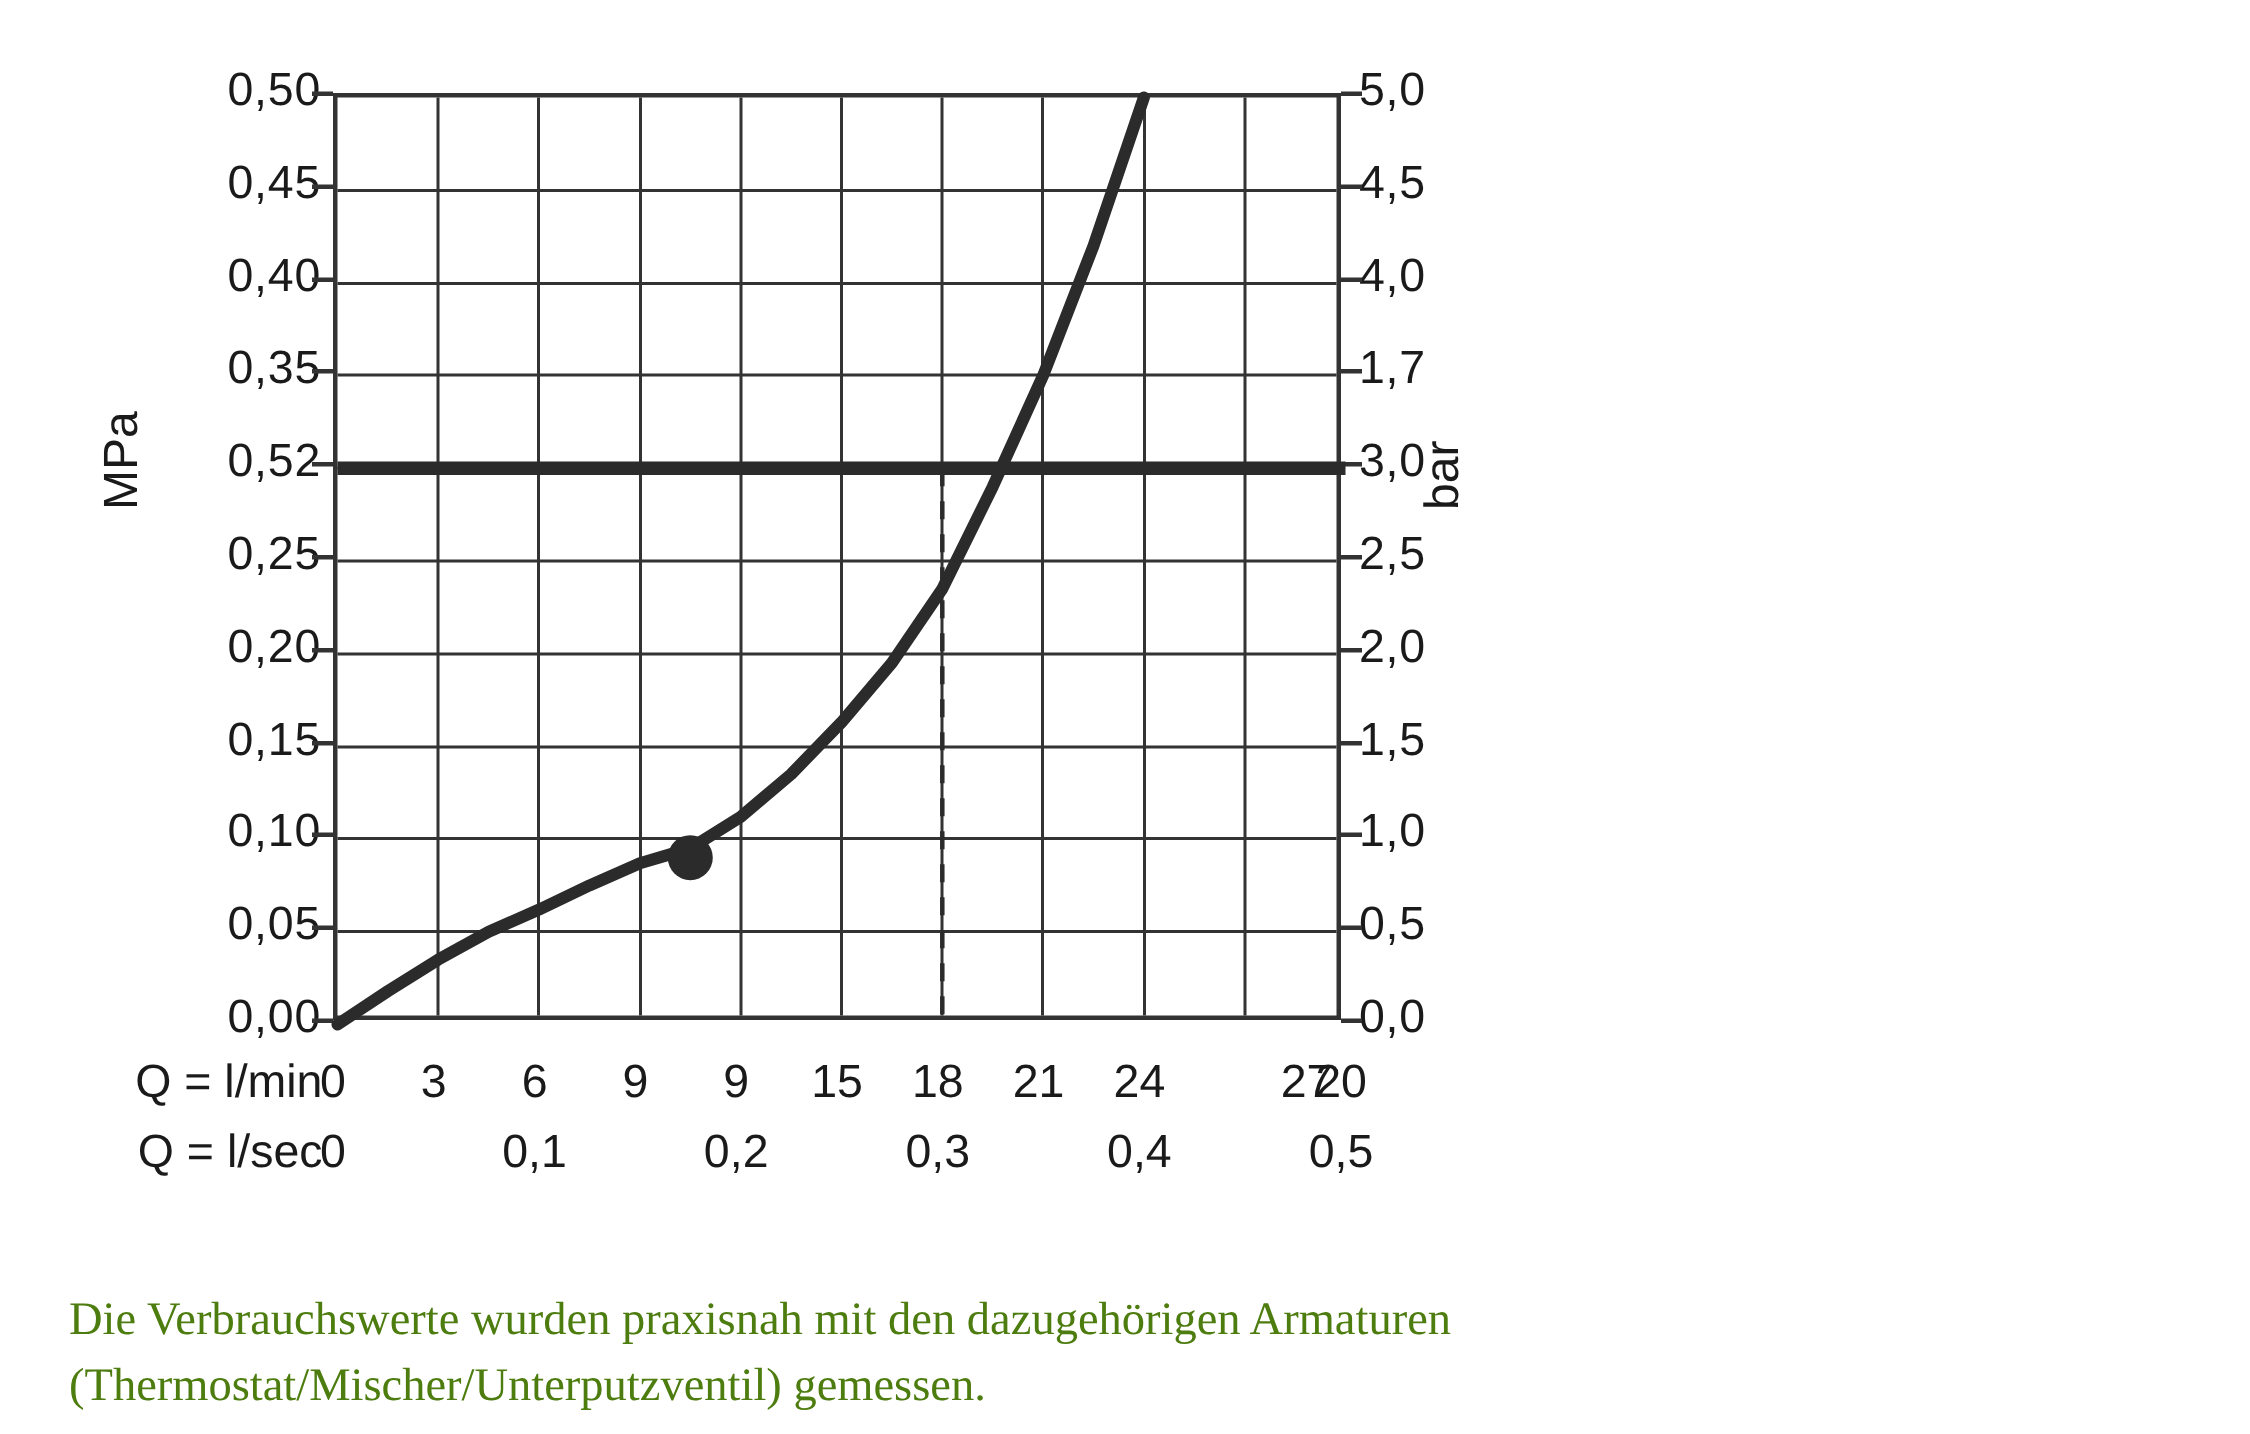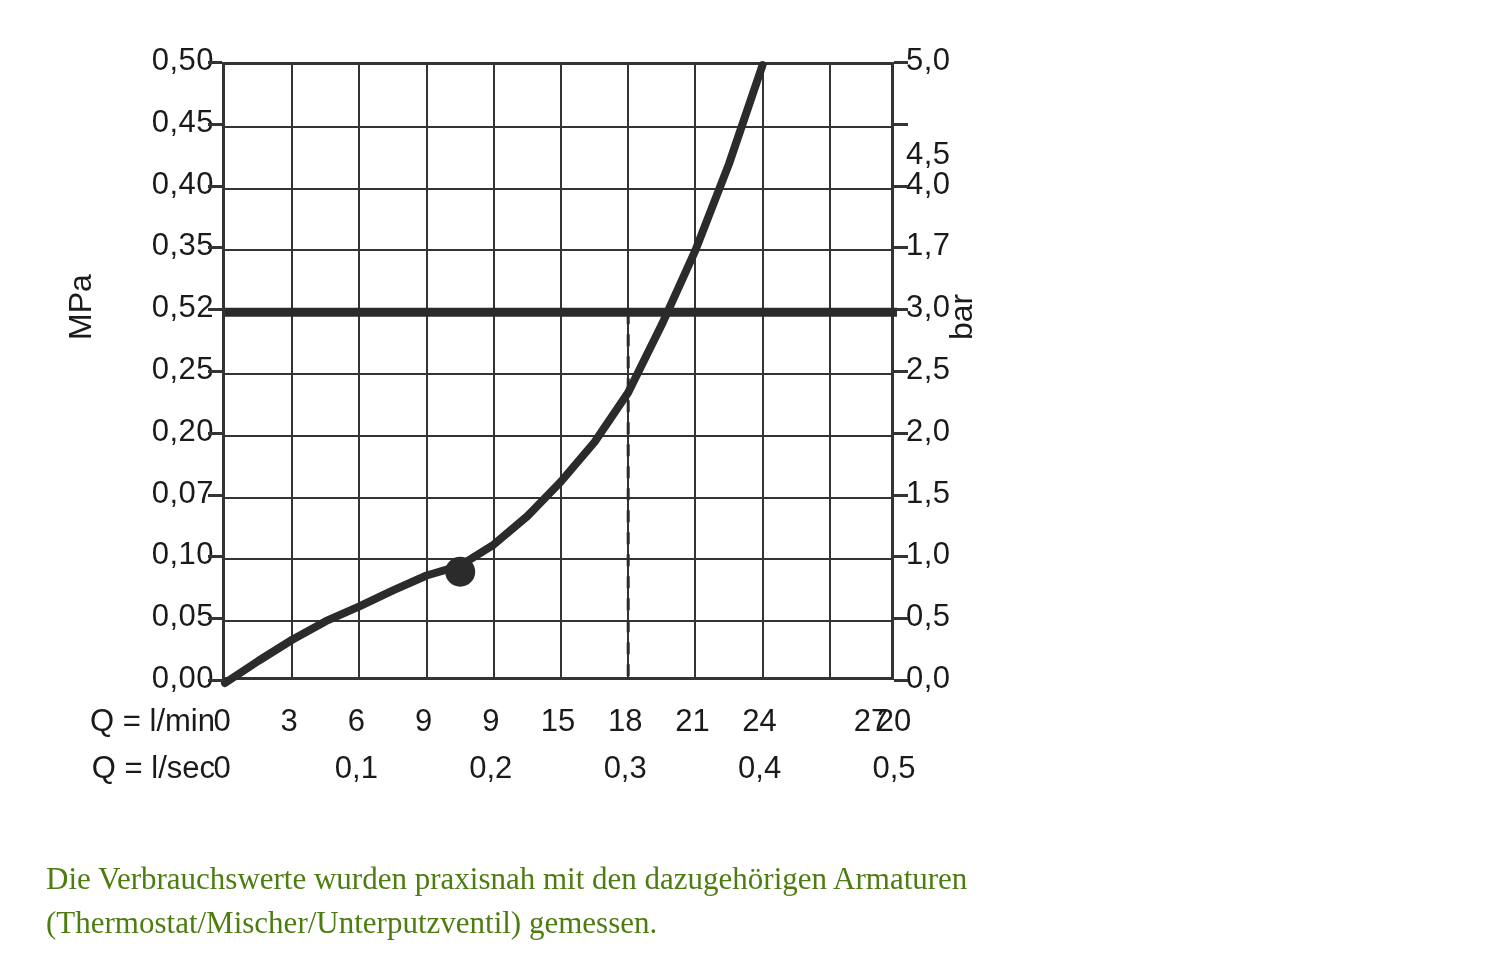--- a/index.html
+++ b/index.html
@@ -133,21 +133,21 @@
   <div id="mpa-caption">MPa</div>
 
   <div id="bar-caption">bar</div>
 
   <div id="ylabels">
       <div class="ylabel-left" style="top: 42px;">0,50</div>
       <div class="ylabel-right" style="top: 42px; text-align: right;">5,0</div>
       <div class="tickmark-left" style="top: 61px;"></div>
       <div class="tickmark-right" style="top: 61px;"></div>
       <div class="ylabel-left" style="top: 103.8px;">0,45</div>
-      <div class="ylabel-right" style="top: 103.8px; margin-top: 32px;">4,5</div>
+      <div class="ylabel-right" style="top: 103.8px;">4,5</div>
       <div class="tickmark-left" style="top: 122.8px;"></div>
       <div class="tickmark-right" style="top: 122.8px;"></div>
       <div class="ylabel-left" style="top: 165.6px;">0,40</div>
       <div class="ylabel-right" style="top: 165.6px;">4,0</div>
       <div class="tickmark-left" style="top: 184.6px;"></div>
       <div class="tickmark-right" style="top: 184.6px;"></div>
       <div class="ylabel-left" style="top: 227.4px;">0,35</div>
       <div class="ylabel-right" style="top: 227.4px;">1,7</div>
       <div class="tickmark-left" style="top: 246.4px;"></div>
       <div class="tickmark-right" style="top: 246.4px;"></div>
@@ -156,21 +156,21 @@
       <div class="tickmark-left" style="top: 308.2px;"></div>
       <div class="tickmark-right" style="top: 308.2px;"></div>
       <div class="ylabel-left" style="top: 351px;">0,25</div>
       <div class="ylabel-right" style="top: 351px;">2,5</div>
       <div class="tickmark-left" style="top: 370px;"></div>
       <div class="tickmark-right" style="top: 370px;"></div>
       <div class="ylabel-left" style="top: 412.8px;">0,20</div>
       <div class="ylabel-right" style="top: 412.8px;">2,0</div>
       <div class="tickmark-left" style="top: 431.8px;"></div>
       <div class="tickmark-right" style="top: 431.8px;"></div>
-      <div class="ylabel-left" style="top: 474.6px;">0,07</div>
+      <div class="ylabel-left" style="top: 474.6px;">0,15</div>
       <div class="ylabel-right" style="top: 474.6px;">1,5</div>
       <div class="tickmark-left" style="top: 493.6px;"></div>
       <div class="tickmark-right" style="top: 493.6px;"></div>
       <div class="ylabel-left" style="top: 536.4px;">0,10</div>
       <div class="ylabel-right" style="top: 536.4px;">1,0</div>
       <div class="tickmark-left" style="top: 555.4px;"></div>
       <div class="tickmark-right" style="top: 555.4px;"></div>
       <div class="ylabel-left" style="top: 598.2px;">0,05</div>
       <div class="ylabel-right" style="top: 598.2px;">0,5</div>
       <div class="tickmark-left" style="top: 617.2px;"></div>

